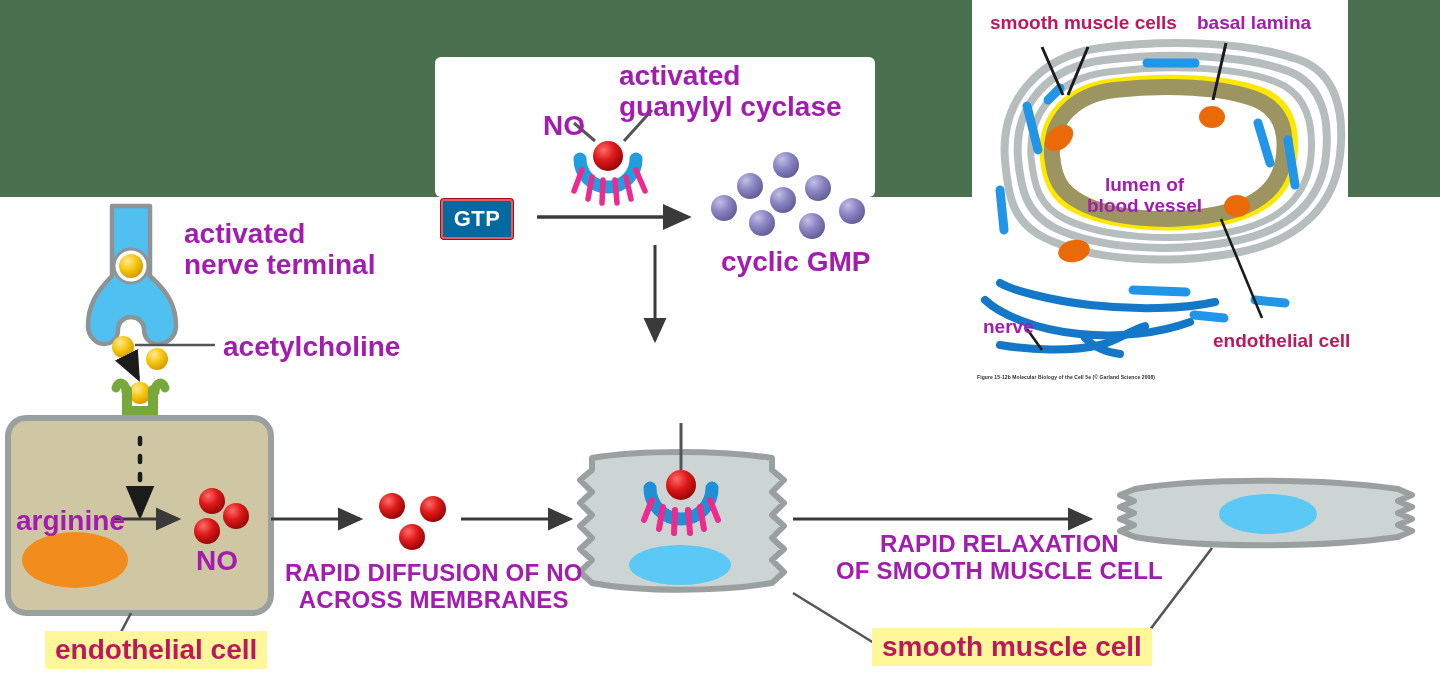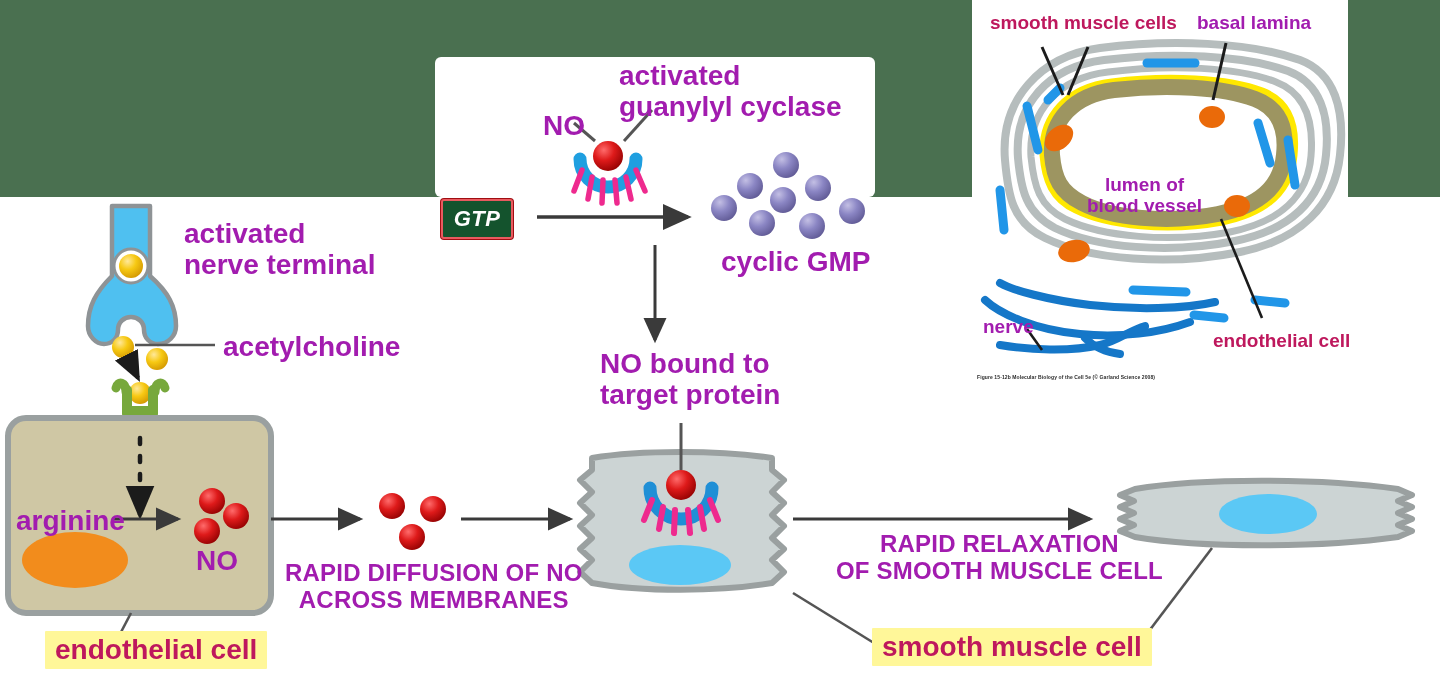--- a/index.html
+++ b/index.html
@@ -28,25 +28,24 @@
   .pink{color:#be185d;}
   .tiny-caption{position:absolute;font-size:5px;color:#2b2b2b;font-weight:bold;letter-spacing:.1px;white-space:nowrap;}
 
   .hl-yellow{background:#fff799;padding:3px 10px 4px 10px;border-radius:1px;}
 
   
   svg.overlay{position:absolute;left:0;top:0;width:1440px;height:676px;overflow:visible;}
 
   .gtp-chip{
     position:absolute;left:441px;top:199px;width:68px;height:36px;
-    background:#14532d;border:2px solid #e85a5f;border-radius:3px;
+    background:#0369a1;border:2px solid #e85a5f;border-radius:3px;
     color:#ffffff;font-size:22px;font-weight:bold;
     display:flex;align-items:center;justify-content:center;letter-spacing:.5px;
     box-shadow:0 0 0 1px #a00d12;
-    font-style:italic;
   }
 </style>
 </head>
 <body>
 
 <div id="stage">
 
   <div class="green-band"></div>
   <div class="panel" id="panel-center"></div>
   <div class="panel" id="panel-right"></div>
@@ -249,22 +248,20 @@
       <path d="M1027,329 L1042,350" stroke="#1b1b1b" stroke-width="2.6" fill="none"></path>
     </g>
   </svg>
 
   <div class="gtp-chip">GTP</div>
 
   <div class="lbl lbl-md" style="left:543px;top:110px;">NO</div>
   <div class="lbl lbl-md" style="left:619px;top:60px;text-align:left;">activated
 guanylyl cyclase</div>
   <div class="lbl lbl-md" style="left:721px;top:246px;">cyclic GMP</div>
-  <div class="lbl lbl-md" style="left:600px;top:348px;">NO bound to
-target protein</div>
 
   <div class="lbl lbl-md" style="left:184px;top:218px;">activated
 nerve terminal</div>
   <div class="lbl lbl-md" style="left:223px;top:331px;">acetylcholine</div>
   <div class="lbl lbl-md" style="left:16px;top:505px;">arginine</div>
   <div class="lbl lbl-md" style="left:196px;top:545px;">NO</div>
   <div class="lbl lbl-md pink" style="left:45px;top:634px;"><span class="hl-yellow">endothelial cell</span></div>
 
   <div class="lbl lbl-caps" style="left:285px;top:560px;text-align:center;">RAPID DIFFUSION OF NO
 ACROSS MEMBRANES</div>

